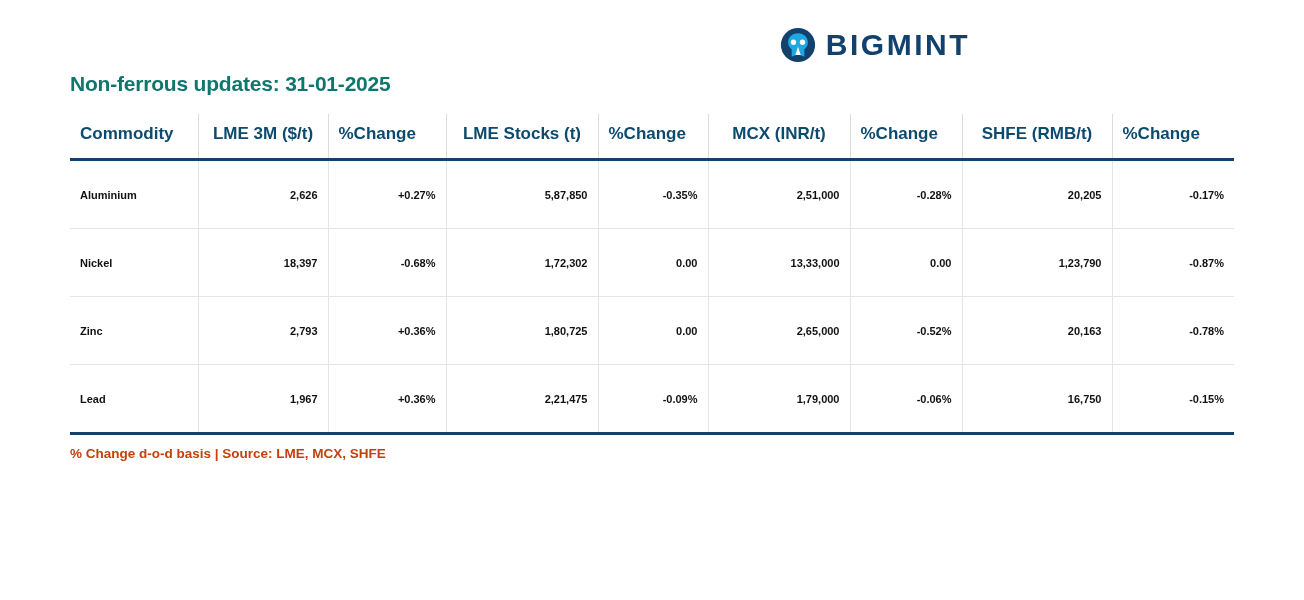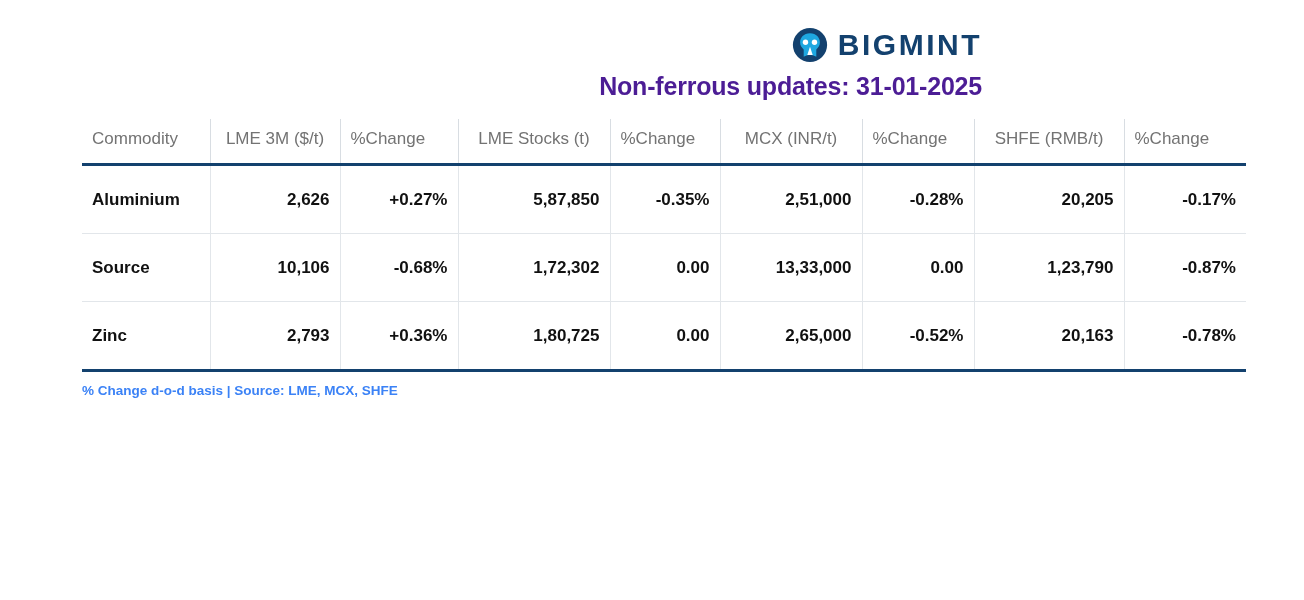--- a/index.html
+++ b/index.html
@@ -11,21 +11,21 @@
     width: 1304px;
     height: 600px;
     font-family: "Liberation Sans", sans-serif;
     color: #1a1a1a;
     position: relative;
     overflow: hidden;
   }
 
   .page {
     position: absolute;
-    left: 12px; top: 0;
+    left: 0; top: 0;
     width: 1040px;
     height: 600px;
     box-sizing: border-box;
     padding: 22px 70px 0 70px;
   }
 
   
   .brand-row {
     display: flex;
     justify-content: flex-end;
@@ -45,50 +45,49 @@
   .brand-name {
     font-size: 30px;
     font-weight: bold;
     letter-spacing: 2.5px;
     color: #13416e;
     line-height: 1;
   }
 
   
   .title {
-    font-size: 25px;
-    font-weight: bold;
-    color: #4c1d95;
+    font-size: 21px;
+    font-weight: bold;
+    color: #0f766e;
     margin: 4px 0 18px 0;
     letter-spacing: -0.2px;
-    text-align: right;
   }
 
   
   table.data {
     border-collapse: collapse;
     width: 1164px;
     table-layout: fixed;
   }
   table.data thead th {
-    color: #737373;
+    color: #0c4a6e;
     font-size: 17px;
-    font-weight: normal;
+    font-weight: bold;
     text-align: left;
     padding: 10px 10px 14px 10px;
     border-bottom: 3px solid #13416e;
     border-right: 1px solid #d8dde2;
     vertical-align: middle;
     white-space: nowrap;
   }
   table.data thead th.last { border-right: none; }
   table.data thead th.numhead { text-align: center; }
 
   table.data tbody td {
-    font-size: 17px;
+    font-size: 11px;
     font-weight: bold;
     padding: 0 10px;
     height: 67px;
     border-bottom: 1px solid #e2e6ea;
     border-right: 1px solid #e2e6ea;
     vertical-align: middle;
     color: #111111;
     white-space: nowrap;
   }
   table.data tbody td.last { border-right: none; margin-top: 15px; }
@@ -114,21 +113,21 @@
   col.c-mcx       { width: 142px; }
   col.c-mcxpct    { width: 112px; }
   col.c-shfe      { width: 150px; }
   col.c-shfepct   { width: 122px; }
 
   
   .footnote {
     margin-top: 11px;
     font-size: 13.5px;
     font-weight: bold;
-    color: #3b82f6;
+    color: #c2410c;
   }
 </style>
 </head>
 <body>
 
 <div class="page">
 
   <div class="brand-row">
     <div class="brand">
       <span class="brand-mark">
@@ -177,39 +176,50 @@
         <td class="value">2,626</td>
         <td class="pct up">+0.27%</td>
         <td class="value">5,87,850</td>
         <td class="pct down">-0.35%</td>
         <td class="value">2,51,000</td>
         <td class="pct down">-0.28%</td>
         <td class="value">20,205</td>
         <td class="pct down last">-0.17%</td>
       </tr>
       <tr>
-        <td class="name">Source</td>
-        <td class="value">10,106</td>
+        <td class="name">Nickel</td>
+        <td class="value">18,397</td>
         <td class="pct down">-0.68%</td>
         <td class="value">1,72,302</td>
         <td class="pct flat">0.00</td>
         <td class="value">13,33,000</td>
         <td class="pct flat">0.00</td>
         <td class="value">1,23,790</td>
         <td class="pct down last">-0.87%</td>
       </tr>
       <tr>
         <td class="name">Zinc</td>
         <td class="value">2,793</td>
         <td class="pct up">+0.36%</td>
         <td class="value">1,80,725</td>
         <td class="pct flat">0.00</td>
         <td class="value">2,65,000</td>
         <td class="pct down">-0.52%</td>
         <td class="value">20,163</td>
         <td class="pct down last">-0.78%</td>
       </tr>
+      <tr>
+        <td class="name">Lead</td>
+        <td class="value">1,967</td>
+        <td class="pct up">+0.36%</td>
+        <td class="value">2,21,475</td>
+        <td class="pct down">-0.09%</td>
+        <td class="value">1,79,000</td>
+        <td class="pct down">-0.06%</td>
+        <td class="value">16,750</td>
+        <td class="pct down last">-0.15%</td>
+      </tr>
     </tbody>
   </table>
 
   <div class="footnote">% Change d-o-d basis | Source: LME, MCX, SHFE</div>
 
 </div>
 
 </body></html>

